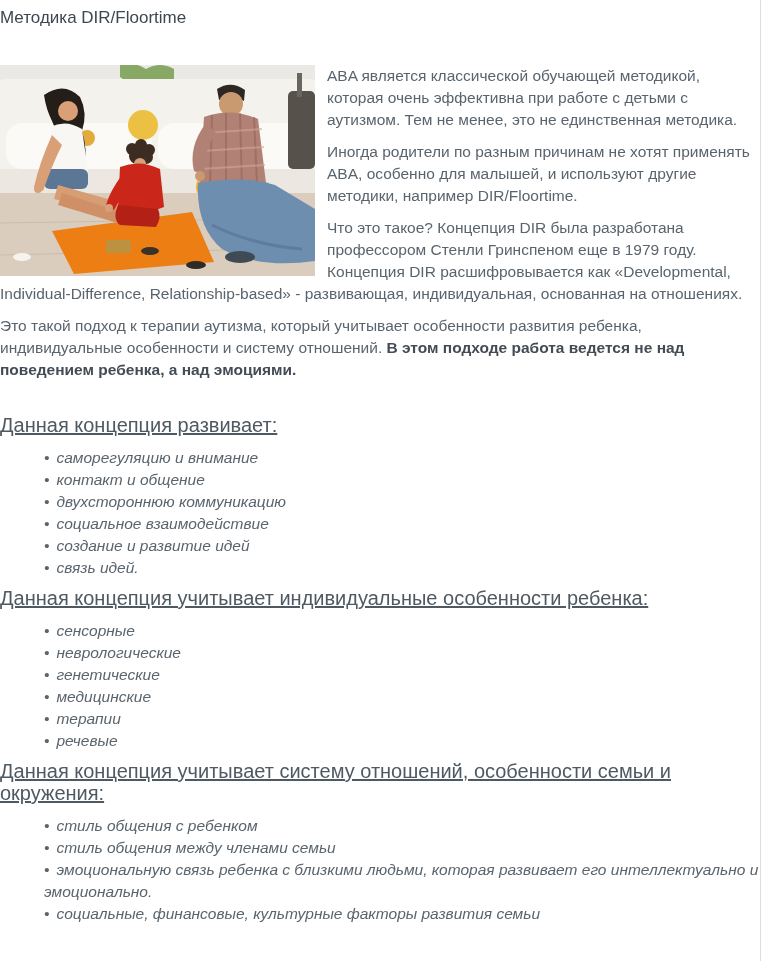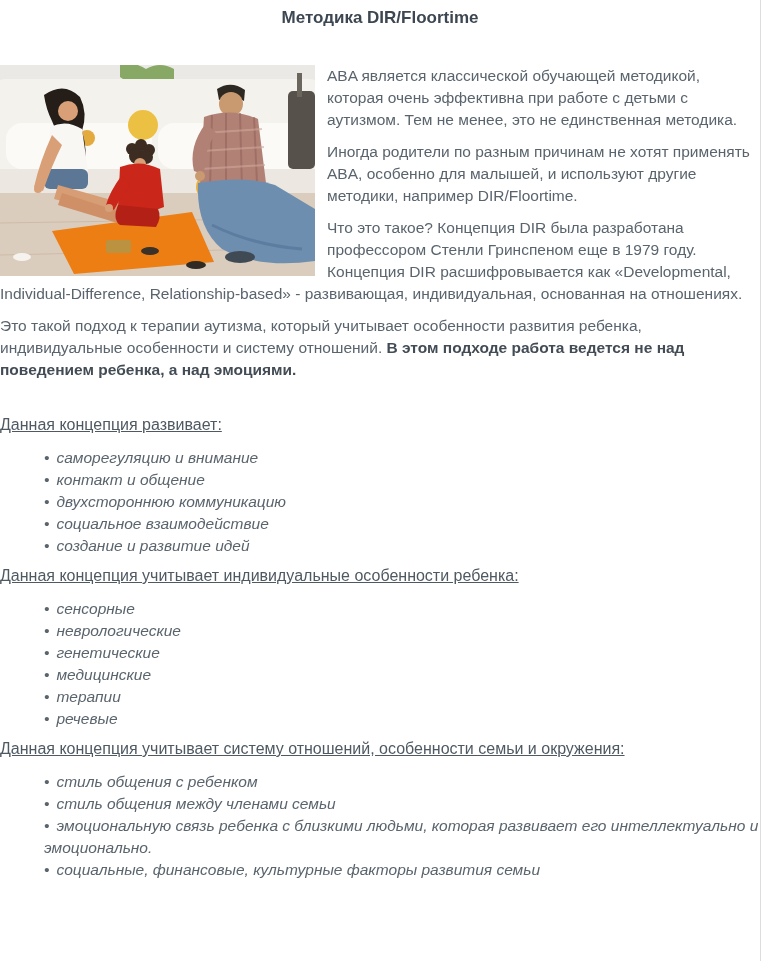--- a/index.html
+++ b/index.html
@@ -16,22 +16,21 @@
     width: 760px;
     min-height: 961px;
     border-right: 1px solid #ddd;
     box-sizing: content-box;
     overflow: hidden;
   }
   .page-title {
     margin: 7px 0 0 0;
     font-size: 17px;
     line-height: 22px;
-    font-weight: bold;
-    text-align: center;
+    font-weight: normal;
     color: #3d4751;
   }
   .article {
     margin-top: 36px;
     font-size: 15.5px;
     line-height: 22px;
   }
   .photo {
     float: left;
     width: 315px;
@@ -45,21 +44,21 @@
   }
   .article b {
     color: #434c55;
   }
   .sections {
     margin-top: 33px;
     clear: none;
   }
   .section-heading {
     margin: 0;
-    font-size: 16px;
+    font-size: 20px;
     line-height: 22px;
     font-weight: normal;
     text-decoration: underline;
     color: #4f5962;
   }
   ul.bullet-list {
     list-style: none;
     margin: 11px 0 8px 0;
     padding: 0 0 0 44px;
     font-style: italic;
@@ -153,20 +152,21 @@
 
     <div class="sections">
 
       <h2 class="section-heading">Данная концепция развивает:</h2>
       <ul class="bullet-list">
         <li><span class="bullet">•</span><span>саморегуляцию и внимание</span></li>
         <li><span class="bullet">•</span><span>контакт и общение</span></li>
         <li><span class="bullet">•</span><span>двухстороннюю коммуникацию</span></li>
         <li><span class="bullet">•</span><span>социальное взаимодействие</span></li>
         <li><span class="bullet">•</span><span>создание и развитие идей</span></li>
+        <li><span class="bullet">•</span><span>связь идей.</span></li>
       </ul>
 
       <h2 class="section-heading">Данная концепция учитывает индивидуальные особенности ребенка:</h2>
       <ul class="bullet-list">
         <li><span class="bullet">•</span><span>сенсорные</span></li>
         <li><span class="bullet">•</span><span>неврологические</span></li>
         <li><span class="bullet">•</span><span>генетические</span></li>
         <li><span class="bullet">•</span><span>медицинские</span></li>
         <li><span class="bullet">•</span><span>терапии</span></li>
         <li><span class="bullet">•</span><span>речевые</span></li>

